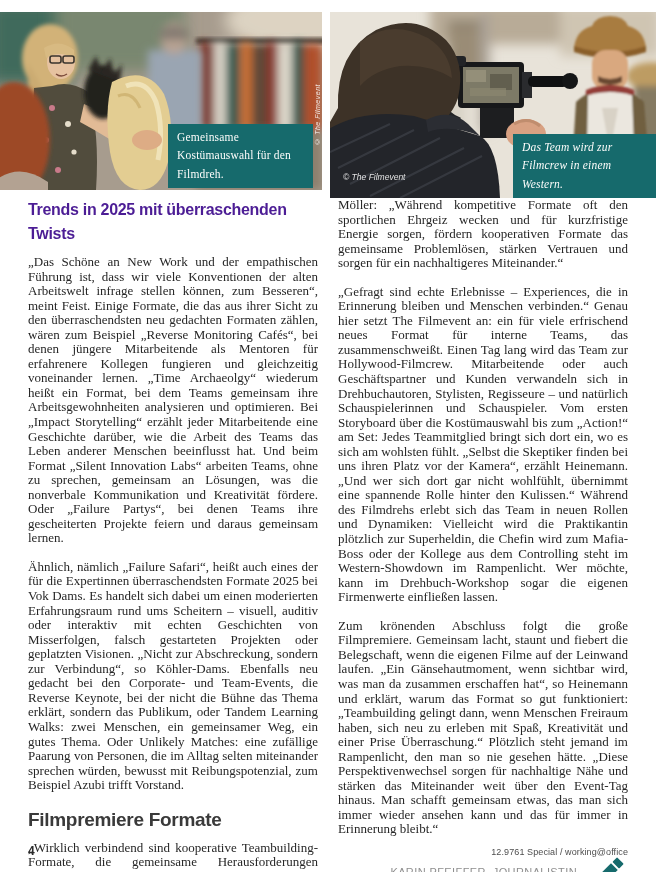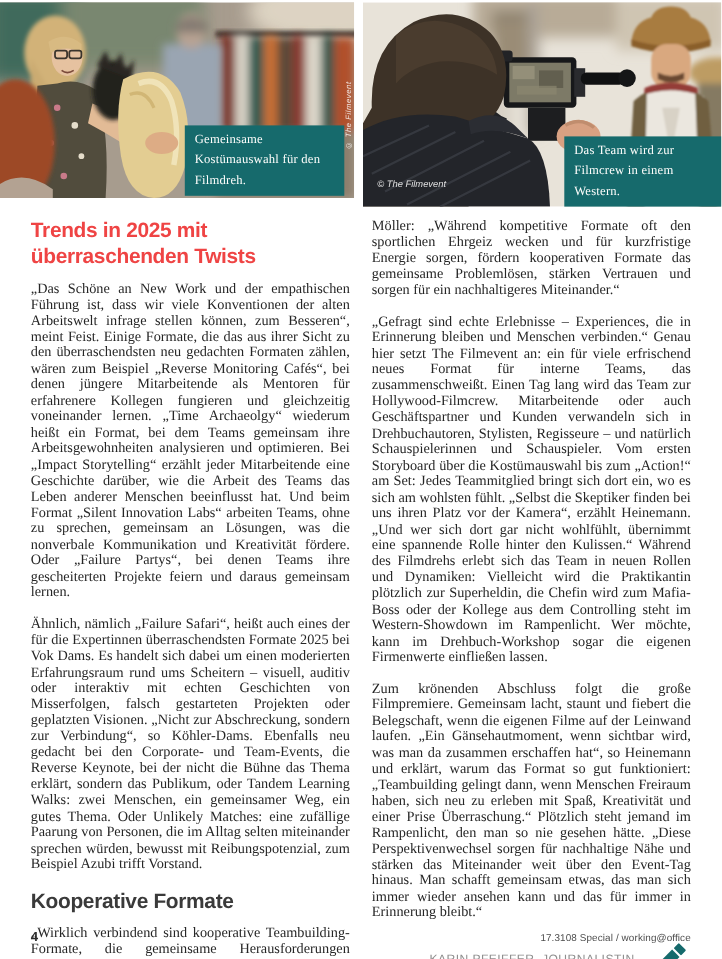--- a/index.html
+++ b/index.html
@@ -1,42 +1,42 @@
 <!DOCTYPE html>
 <html lang="de"><head>
 <meta charset="utf-8">
 <style>
   html,body{margin:0;padding:0;background:#ffffff;}
   .page{position:relative;width:656px;height:872px;background:#fff;overflow:hidden;
         font-family:"Liberation Serif",serif;color:#262626;}
 
   
-  .photos{position:absolute;top:2px;left:0;width:656px;height:186px;display:flex;gap:8px;}
+  .photos{position:absolute;top:12px;left:0;width:656px;height:186px;display:flex;gap:8px;}
   .photo{position:relative;overflow:hidden;margin:0;padding:0;flex:none;}
   .photo-left{width:322px;height:178px;}
   .photo-right{width:326px;height:186px;}
   .photo svg{display:block;}
 
   .caption{position:absolute;background:#166a6c;color:#fdfdfb;
            font-family:"Liberation Serif",serif;font-size:11.5px;line-height:1.6;
            padding:4px 9px 5px 9px;letter-spacing:.2px;}
   .caption-left{left:168px;bottom:2px;width:127px;}
-  .caption-right{right:0;bottom:0;width:125px;}
+  .caption-right{right:0;bottom:0;width:125px;font-style:italic;}
 
   .credit-vertical{position:absolute;right:1px;top:72px;color:rgba(255,255,255,.85);
            font-family:"Liberation Sans",sans-serif;font-style:italic;font-size:7px;
            writing-mode:vertical-rl;transform:rotate(180deg);letter-spacing:.5px;}
   .credit-horizontal{position:absolute;left:13px;bottom:16px;color:rgba(245,245,245,.9);
            font-family:"Liberation Sans",sans-serif;font-style:italic;font-size:8.5px;}
 
   
   .columns{position:absolute;top:198px;left:28px;width:600px;display:flex;gap:20px;}
   .col{width:290px;}
-  h2{font-family:"Liberation Sans",sans-serif;font-weight:700;color:#ef4444;
-     font-size:19px;line-height:24px;letter-spacing:-.3px;margin:0 0 9px 0;}
+  h2{font-family:"Liberation Sans",sans-serif;font-weight:700;color:#4c1d95;
+     font-size:16px;line-height:24px;letter-spacing:-.3px;margin:0 0 9px 0;}
   h3{font-family:"Liberation Sans",sans-serif;font-weight:700;color:#3a3a3a;
      font-size:19px;line-height:24px;letter-spacing:-.3px;margin:15px 0 9px 0;}
   p{font-size:13px;line-height:14.55px;text-align:justify;margin:0 0 14px 0;
     hyphens:auto;-webkit-hyphens:auto;}
 
   
   .byline{display:flex;justify-content:flex-end;align-items:center;gap:13px;margin-top:16px;}
   .byline-text{font-family:"Liberation Sans",sans-serif;font-size:11px;color:#8e8e8e;
                letter-spacing:.4px;}
   .pen-icon{width:38px;height:38px;flex:none;}
@@ -205,21 +205,21 @@
       <div class="credit-horizontal">© The Filmevent</div>
     </figure>
   </div>
 
   <main class="columns">
 
     <div class="col">
       <h2>Trends in 2025 mit überraschenden Twists</h2>
       <p>„Das Schöne an New Work und der empathischen Führung ist, dass wir viele Konventionen der alten Arbeitswelt infrage stellen können, zum Besseren“, meint Feist. Einige Formate, die das aus ihrer Sicht zu den überraschendsten neu gedachten Formaten zählen, wären zum Beispiel „Reverse Monitoring Cafés“, bei denen jüngere Mitarbeitende als Mentoren für erfahrenere Kollegen fungieren und gleichzeitig voneinander lernen. „Time Archaeolgy“ wiederum heißt ein Format, bei dem Teams gemeinsam ihre Arbeitsgewohnheiten analysieren und optimieren. Bei „Impact Storytelling“ erzählt jeder Mitarbeitende eine Geschichte darüber, wie die Arbeit des Teams das Leben anderer Menschen beeinflusst hat. Und beim Format „Silent Innovation Labs“ arbeiten Teams, ohne zu sprechen, gemeinsam an Lösungen, was die nonverbale Kommunikation und Kreativität fördere. Oder „Failure Partys“, bei denen Teams ihre gescheiterten Projekte feiern und daraus gemeinsam lernen.</p>
       <p>Ähnlich, nämlich „Failure Safari“, heißt auch eines der für die Expertinnen überraschendsten Formate 2025 bei Vok Dams. Es handelt sich dabei um einen moderierten Erfahrungsraum rund ums Scheitern – visuell, auditiv oder interaktiv mit echten Geschichten von Misserfolgen, falsch gestarteten Projekten oder geplatzten Visionen. „Nicht zur Abschreckung, sondern zur Verbindung“, so Köhler-Dams. Ebenfalls neu gedacht bei den Corporate- und Team-Events, die Reverse Keynote, bei der nicht die Bühne das Thema erklärt, sondern das Publikum, oder Tandem Learning Walks: zwei Menschen, ein gemeinsamer Weg, ein gutes Thema. Oder Unlikely Matches: eine zufällige Paarung von Personen, die im Alltag selten miteinander sprechen würden, bewusst mit Reibungspotenzial, zum Beispiel Azubi trifft Vorstand.</p>
-      <h3>Kooperative Formate</h3>
+      <h3>Filmpremiere Formate</h3>
       <p>„Wirklich verbindend sind kooperative Teambuilding-Formate, die gemeinsame Herausforderungen beinhalten und ein gemeinsames Ziel haben“, erklärt Möller. Wie die Teamgeist Games etwa, angelehnt an die New-Games-Bewegung. Hier spielen Teams, um ein gemeinsames Ziel zu erreichen und einen bewussten Gegenpol zum Wettbewerbsdruck zu setzen.</p>
     </div>
 
     <div class="col">
       <p>Möller: „Während kompetitive Formate oft den sportlichen Ehrgeiz wecken und für kurzfristige Energie sorgen, fördern kooperativen Formate das gemeinsame Problemlösen, stärken Vertrauen und sorgen für ein nachhaltigeres Miteinander.“</p>
       <p>„Gefragt sind echte Erlebnisse – Experiences, die in Erinnerung bleiben und Menschen verbinden.“ Genau hier setzt The Filmevent an: ein für viele erfrischend neues Format für interne Teams, das zusammenschweißt. Einen Tag lang wird das Team zur Hollywood-Filmcrew. Mitarbeitende oder auch Geschäftspartner und Kunden verwandeln sich in Drehbuchautoren, Stylisten, Regisseure – und natürlich Schauspielerinnen und Schauspieler. Vom ersten Storyboard über die Kostümauswahl bis zum „Action!“ am Set: Jedes Teammitglied bringt sich dort ein, wo es sich am wohlsten fühlt. „Selbst die Skeptiker finden bei uns ihren Platz vor der Kamera“, erzählt Heinemann. „Und wer sich dort gar nicht wohlfühlt, übernimmt eine spannende Rolle hinter den Kulissen.“ Während des Filmdrehs erlebt sich das Team in neuen Rollen und Dynamiken: Vielleicht wird die Praktikantin plötzlich zur Superheldin, die Chefin wird zum Mafia-Boss oder der Kollege aus dem Controlling steht im Western-Showdown im Rampenlicht. Wer möchte, kann im Drehbuch-Workshop sogar die eigenen Firmenwerte einfließen lassen.</p>
       <p>Zum krönenden Abschluss folgt die große Filmpremiere. Gemeinsam lacht, staunt und fiebert die Belegschaft, wenn die eigenen Filme auf der Leinwand laufen. „Ein Gänsehautmoment, wenn sichtbar wird, was man da zusammen erschaffen hat“, so Heinemann und erklärt, warum das Format so gut funktioniert: „Teambuilding gelingt dann, wenn Menschen Freiraum haben, sich neu zu erleben mit Spaß, Kreativität und einer Prise Überraschung.“ Plötzlich steht jemand im Rampenlicht, den man so nie gesehen hätte. „Diese Perspektivenwechsel sorgen für nachhaltige Nähe und stärken das Miteinander weit über den Event-Tag hinaus. Man schafft gemeinsam etwas, das man sich immer wieder ansehen kann und das für immer in Erinnerung bleibt.“</p>
 
       <div class="byline">
         <span class="byline-text">KARIN PFEIFFER, JOURNALISTIN</span>
@@ -232,16 +232,16 @@
             </g>
             <path d="M24 31 q5 5 11 2" stroke="#8fa9a9" stroke-width="1.6" fill="none"></path>
           </svg>
         </span>
       </div>
     </div>
   </main>
 
   <footer class="footer">
     <span class="page-num">4</span>
-    <span class="footer-right">17.3108 Special  /  working@office</span>
+    <span class="footer-right">12.9761 Special  /  working@office</span>
   </footer>
 
 </div>
 
 </body></html>

